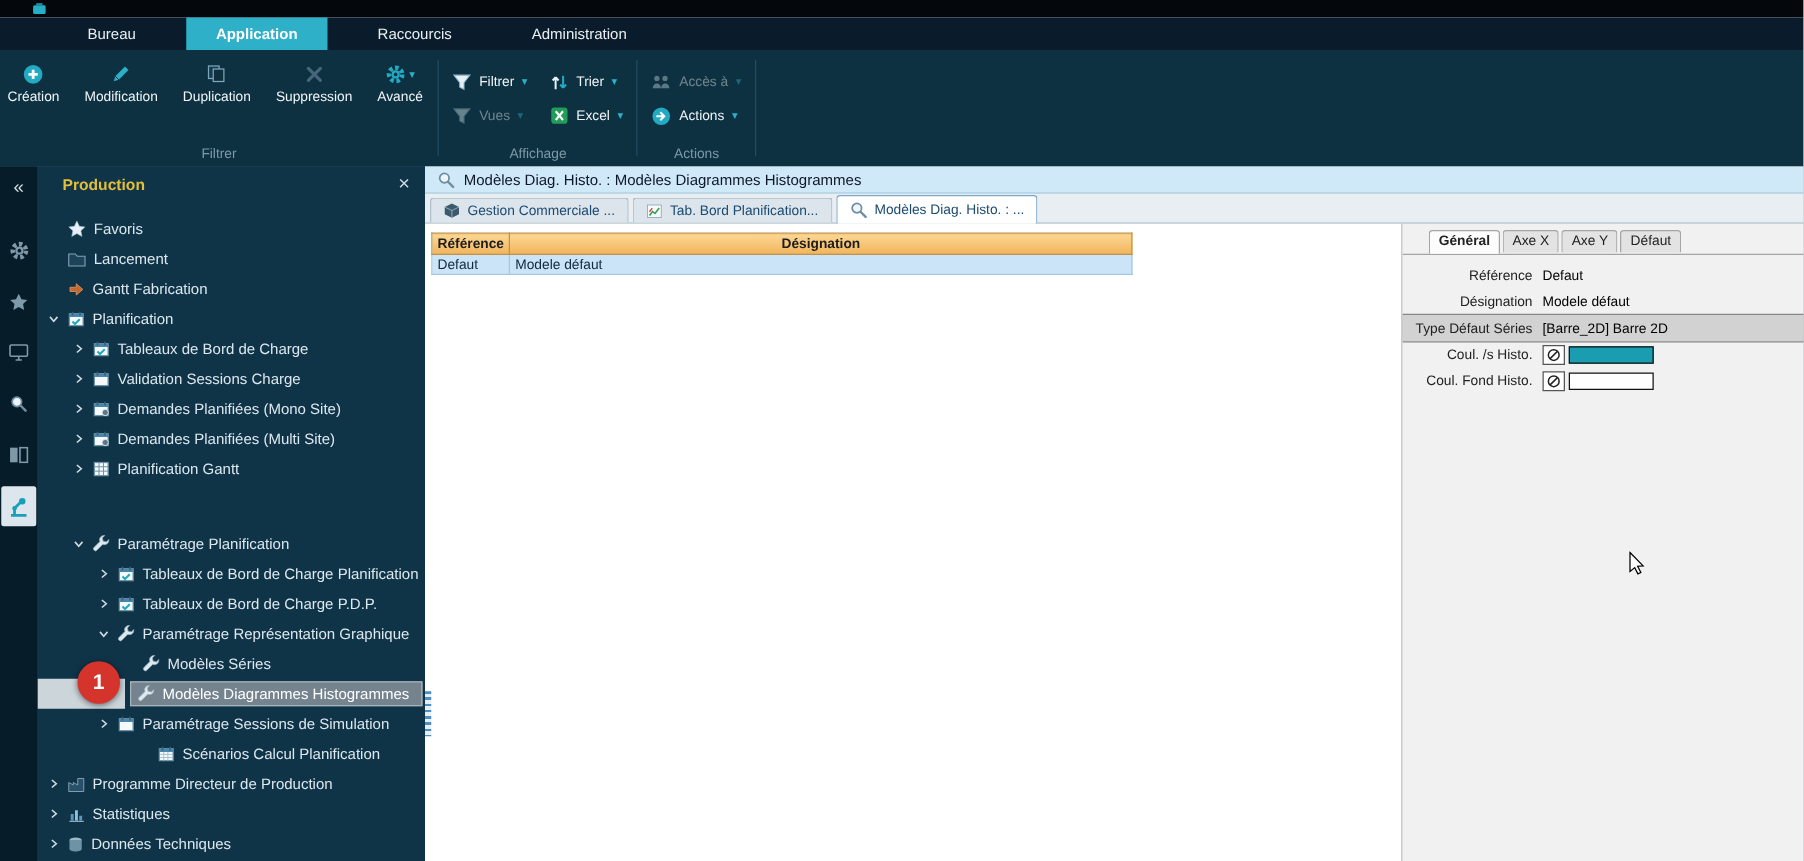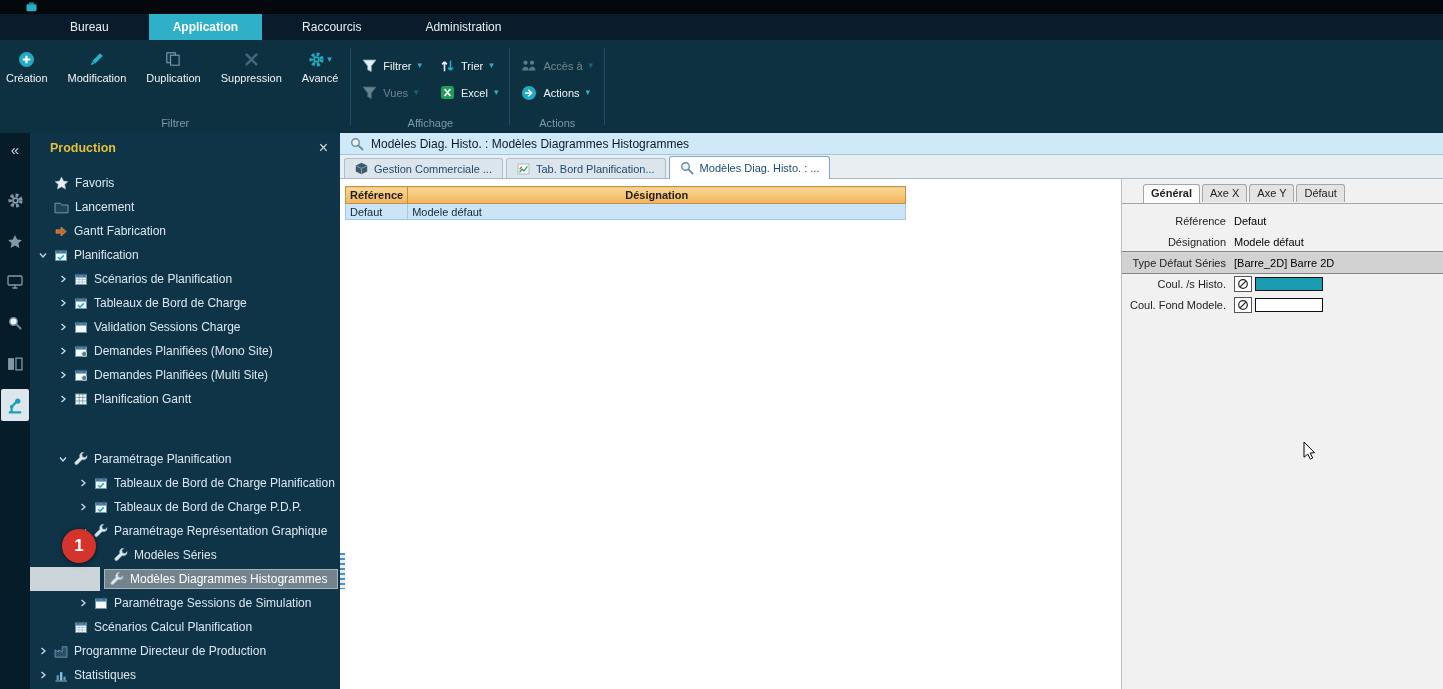--- a/index.html
+++ b/index.html
@@ -367,40 +367,20 @@
                   <path d="M2.5 1l3.5 3-3.5 3" stroke="#cfdbe3" stroke-width="1.3" fill="none"></path>
                 </svg>
               </span>
             </span>
             <span class="corewrap">
               <span class="ic">
                 <svg width="14" height="14" viewBox="0 0 14 14">
                   <rect x="1.5" y="3" width="11" height="9.5" fill="#f4f9fc" stroke="#6f93a6"></rect>
                   <rect x="1.5" y="3" width="11" height="2.6" fill="#4a86ab"></rect>
                   <path d="M4 1.4v3M10 1.4v3" stroke="#35617c" stroke-width="1.3"></path>
-                  <path d="M2 7.5h10M2 10h10M5 5.6v7M8.3 5.6v7" stroke="#9fbccb" stroke-width=".7"></path>
-                </svg>
-              </span>
-              <span>Scénarios de Planification</span>
-            </span>
-          </div>
-          <div class="titem" style="padding-left: 28px;">
-            <span class="chv">
-              <span class="ic">
-                <svg width="8" height="8" viewBox="0 0 8 8">
-                  <path d="M2.5 1l3.5 3-3.5 3" stroke="#cfdbe3" stroke-width="1.3" fill="none"></path>
-                </svg>
-              </span>
-            </span>
-            <span class="corewrap">
-              <span class="ic">
-                <svg width="14" height="14" viewBox="0 0 14 14">
-                  <rect x="1.5" y="3" width="11" height="9.5" fill="#f4f9fc" stroke="#6f93a6"></rect>
-                  <rect x="1.5" y="3" width="11" height="2.6" fill="#4a86ab"></rect>
-                  <path d="M4 1.4v3M10 1.4v3" stroke="#35617c" stroke-width="1.3"></path>
                   <path d="M4 9.2l2 2 3.8-3.8" stroke="#1fa8c0" stroke-width="1.6" fill="none"></path>
                 </svg>
               </span>
               <span>Tableaux de Bord de Charge</span>
             </span>
           </div>
           <div class="titem" style="padding-left: 28px;">
             <span class="chv">
               <span class="ic">
                 <svg width="8" height="8" viewBox="0 0 8 8">
@@ -585,21 +565,21 @@
               <span class="ic">
                 <svg width="14" height="14" viewBox="0 0 14 14">
                   <rect x="1.5" y="3" width="11" height="9.5" fill="#f4f9fc" stroke="#6f93a6"></rect>
                   <rect x="1.5" y="3" width="11" height="2.6" fill="#4a86ab"></rect>
                   <path d="M4 1.4v3M10 1.4v3" stroke="#35617c" stroke-width="1.3"></path>
                 </svg>
               </span>
               <span>Paramétrage Sessions de Simulation</span>
             </span>
           </div>
-          <div class="titem" style="padding-left: 28px;">
+          <div class="titem" style="padding-left: 48px; margin-left: 32px;">
             <span class="chv"></span>
             <span class="corewrap">
               <span class="ic">
                 <svg width="14" height="14" viewBox="0 0 14 14">
                   <rect x="1.5" y="3" width="11" height="9.5" fill="#f4f9fc" stroke="#6f93a6"></rect>
                   <rect x="1.5" y="3" width="11" height="2.6" fill="#4a86ab"></rect>
                   <path d="M4 1.4v3M10 1.4v3" stroke="#35617c" stroke-width="1.3"></path>
                   <path d="M2 7.5h10M2 10h10M5 5.6v7M8.3 5.6v7" stroke="#9fbccb" stroke-width=".7"></path>
                 </svg>
               </span>
@@ -748,21 +728,21 @@
                   <span class="ic">
                     <svg width="12" height="12" viewBox="0 0 12 12">
                       <circle cx="6" cy="6" r="4.3" fill="none" stroke="#222" stroke-width="1.2"></circle>
                       <path d="M2.9 9.1L9.1 2.9" stroke="#222" stroke-width="1.2"></path>
                     </svg>
                   </span>
                 </span>
                 <span class="swatch" style="background:#1a9db1"></span>
               </div>
               <div class="prow">
-                <span class="plabel">Coul. Fond Modele.</span>
+                <span class="plabel">Coul. Fond Histo.</span>
                 <span class="pickbtn">
                   <span class="ic">
                     <svg width="12" height="12" viewBox="0 0 12 12">
                       <circle cx="6" cy="6" r="4.3" fill="none" stroke="#222" stroke-width="1.2"></circle>
                       <path d="M2.9 9.1L9.1 2.9" stroke="#222" stroke-width="1.2"></path>
                     </svg>
                   </span>
                 </span>
                 <span class="swatch" style="background:#ffffff"></span>
               </div>

